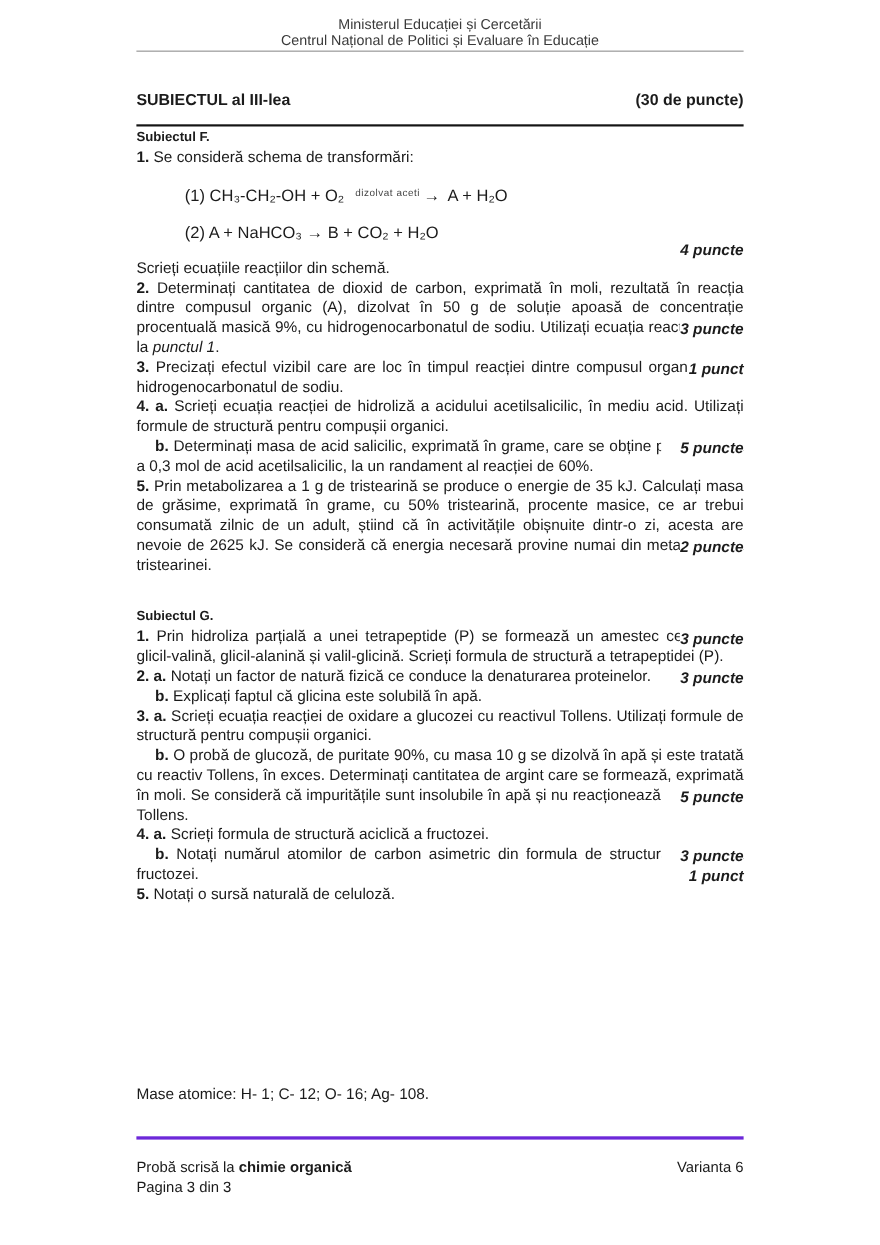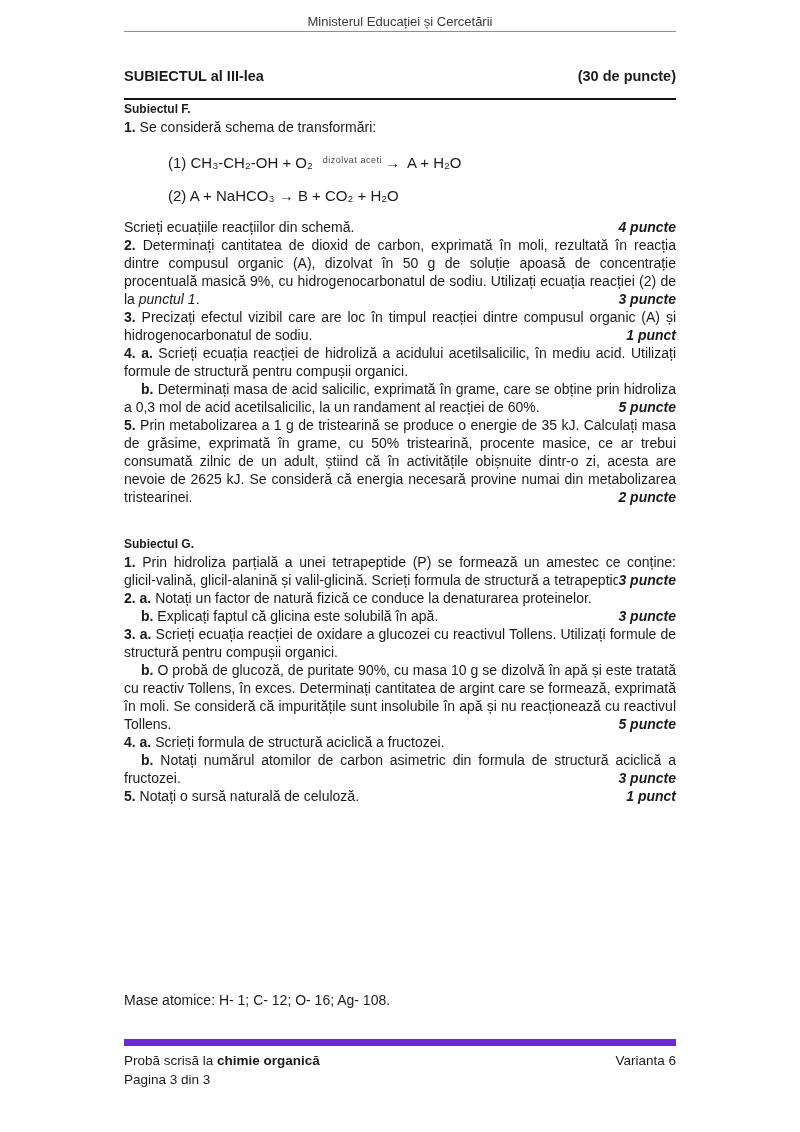--- a/index.html
+++ b/index.html
@@ -43,21 +43,21 @@
     font-size: 14px;
     line-height: 18px;
     text-align: justify;
     position: relative;
     margin: 0;
   }
   .item b, .intro-line b { font-weight: 700; }
   .points {
     position: absolute;
     right: 0;
-    bottom: 0;
+    bottom: 16px;
     font-weight: 700;
     font-style: italic;
     white-space: nowrap;
     background: #ffffff;
   }
   .indent { text-indent: 17px; }
   .equations {
     margin: 15px 0 13px 44px;
     font-size: 15px;
     line-height: 18px;
@@ -72,36 +72,37 @@
   }
   .arrow { margin-right: 7px; }
   .gap-g { margin-top: 29px; }
   .spacer { flex: 1 1 auto; }
   .mase {
     font-size: 14px;
     line-height: 18px;
     margin-bottom: 30px;
   }
   .footer {
-    border-top: 7px solid #6d28d9;
-    padding-top: 6px;
+    border-top: 3px solid #6d28d9;
+    padding-top: 16px;
     font-size: 13.5px;
     line-height: 17px;
   }
   .footer-row { display: flex; justify-content: space-between; }
   .footer-row b { font-weight: 700; }
   .page-num { margin-top: 2px; }
 </style>
 </head>
 <body>
 
 <div class="page">
 
   <div class="doc-header">
     <div>Ministerul Educației și Cercetării</div>
+    <div>Centrul Național de Politici și Evaluare în Educație</div>
   </div>
 
   <div class="title-row">
     <span>SUBIECTUL al III-lea</span>
     <span>(30 de puncte)</span>
   </div>
 
   <div class="subject-heading">Subiectul F.</div>
 
   <p class="intro-line"><b>1.</b> <span>Se consideră schema de transformări:</span></p>

